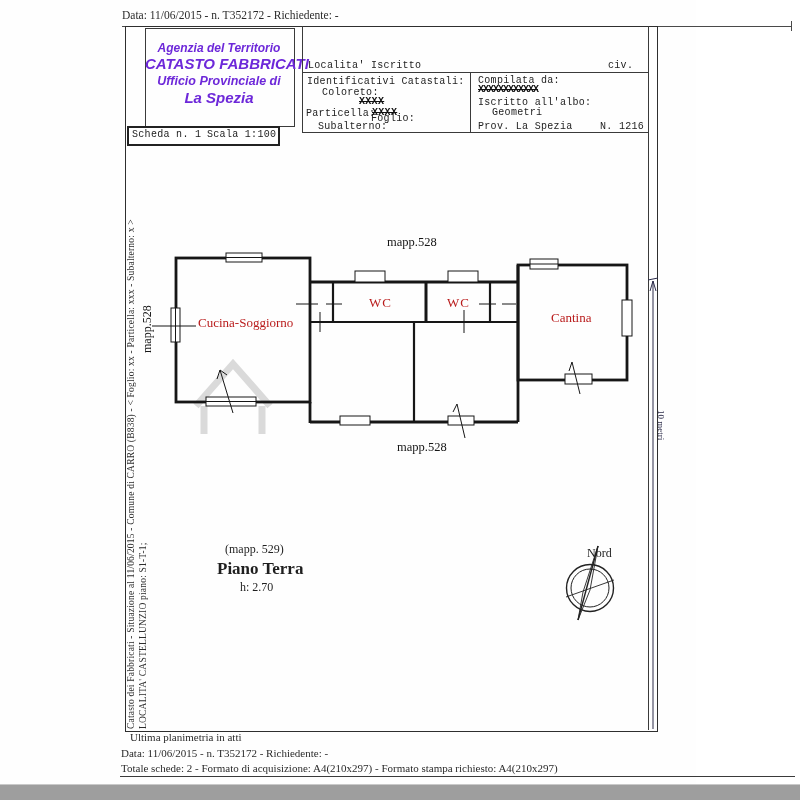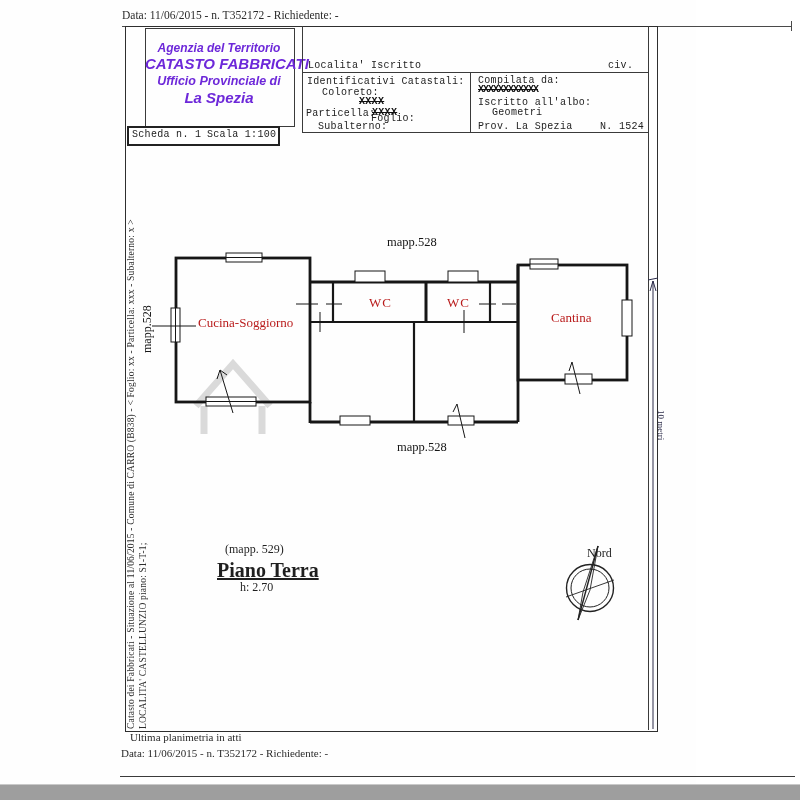--- a/index.html
+++ b/index.html
@@ -74,21 +74,21 @@
   <div class="abs mono t-mono struck" style="left:359px;top:96px;">XXXX</div>
   <div class="abs mono t-mono" style="left:306px;top:108px;">Particella:</div>
   <div class="abs mono t-mono struck" style="left:372px;top:107px;">XXXX</div>
   <div class="abs mono t-mono" style="left:306px;top:121px;margin-left:12px;">Subalterno:</div>
 
   <div class="abs mono t-mono" style="left:478px;top:75px;">Compilata da:</div>
   <div class="abs mono t-mono redacted" style="left:478px;top:84px;">XXXXXXXXXXXX</div>
   <div class="abs mono t-mono" style="left:478px;top:97px;">Iscritto all'albo:</div>
   <div class="abs mono t-mono" style="left:460px;top:107px;margin-left:32px;">Geometri</div>
   <div class="abs mono t-mono" style="left:478px;top:121px;">Prov. La Spezia</div>
-  <div class="abs mono t-mono" style="left:600px;top:121px;">N. 1524</div>
+  <div class="abs mono t-mono" style="left:600px;top:121px;">N. 1216</div>
 
   <div class="abs margin-note serif rot-ccw" style="left:126px;top:729px;">Catasto dei Fabbricati - Situazione al 11/06/2015 - Comune di CARRO (B838) - &lt; Foglio: xx - Particella: xxx - Subalterno: x &gt;</div>
   <div class="abs margin-note serif rot-ccw" style="left:138px;top:729px;">LOCALITA' CASTELLUNZIO piano: S1-T-1;</div>
 
 
   <svg class="overlay" width="800" height="800" viewBox="0 0 800 800">
 
     <g stroke="rgba(135,135,135,0.30)" stroke-width="7" fill="none">
       <path d="M196,406 L233,364 L270,406"></path>
       <path d="M204,406 L204,434 M262,406 L262,434"></path>
@@ -160,24 +160,25 @@
   <div class="abs mapp serif" style="left:387px;top:235px;">mapp.528</div>
   <div class="abs mapp serif" style="left:397px;top:440px;">mapp.528</div>
   <div class="abs mapp serif rot-ccw" style="left:140px;top:353px;font-size:12px;">mapp.528</div>
 
   <div class="abs room-label serif" style="left:198px;top:315px;">Cucina-Soggiorno</div>
   <div class="abs room-label serif" style="left:369px;top:295px;letter-spacing:1px;">WC</div>
   <div class="abs room-label serif" style="left:447px;top:295px;letter-spacing:1px;">WC</div>
   <div class="abs room-label serif" style="left:551px;top:310px;">Cantina</div>
 
   <div class="abs serif" style="left:225px;top:542px;font-size:12px;">(mapp. 529)</div>
-  <div class="abs serif" style="left:217px;top:559px;font-size:20px;font-weight:bold;text-decoration:underline;">Piano Terra</div>
+  <div class="abs serif" style="left:217px;top:559px;font-size:17px;font-weight:bold;">Piano Terra</div>
   <div class="abs serif" style="left:240px;top:580px;font-size:12px;">h: 2.70</div>
 
   <div class="abs serif" style="left:587px;top:546px;font-size:12px;text-align:center;">Nord</div>
   <div class="abs serif rot-cw" style="left:666px;top:410px;font-size:9px;color:#2c2c4a;">10 metri</div>
 
   <div class="abs t-small serif" style="left:121px;top:731px;font-size:11px;margin-left:9px;">Ultima planimetria in atti</div>
   <div class="abs t-small serif" style="left:121px;top:747px;font-size:11px;">Data: 11/06/2015 - n. T352172 - Richiedente: -</div>
+  <div class="abs t-small serif" style="left:121px;top:762px;font-size:11px;">Totale schede: 2 - Formato di acquisizione: A4(210x297)  - Formato stampa richiesto: A4(210x297)</div>
   <div class="abs bottom-rule"></div>
   <div class="abs scan-band"></div>
 
 </div>
 
 </body></html>

